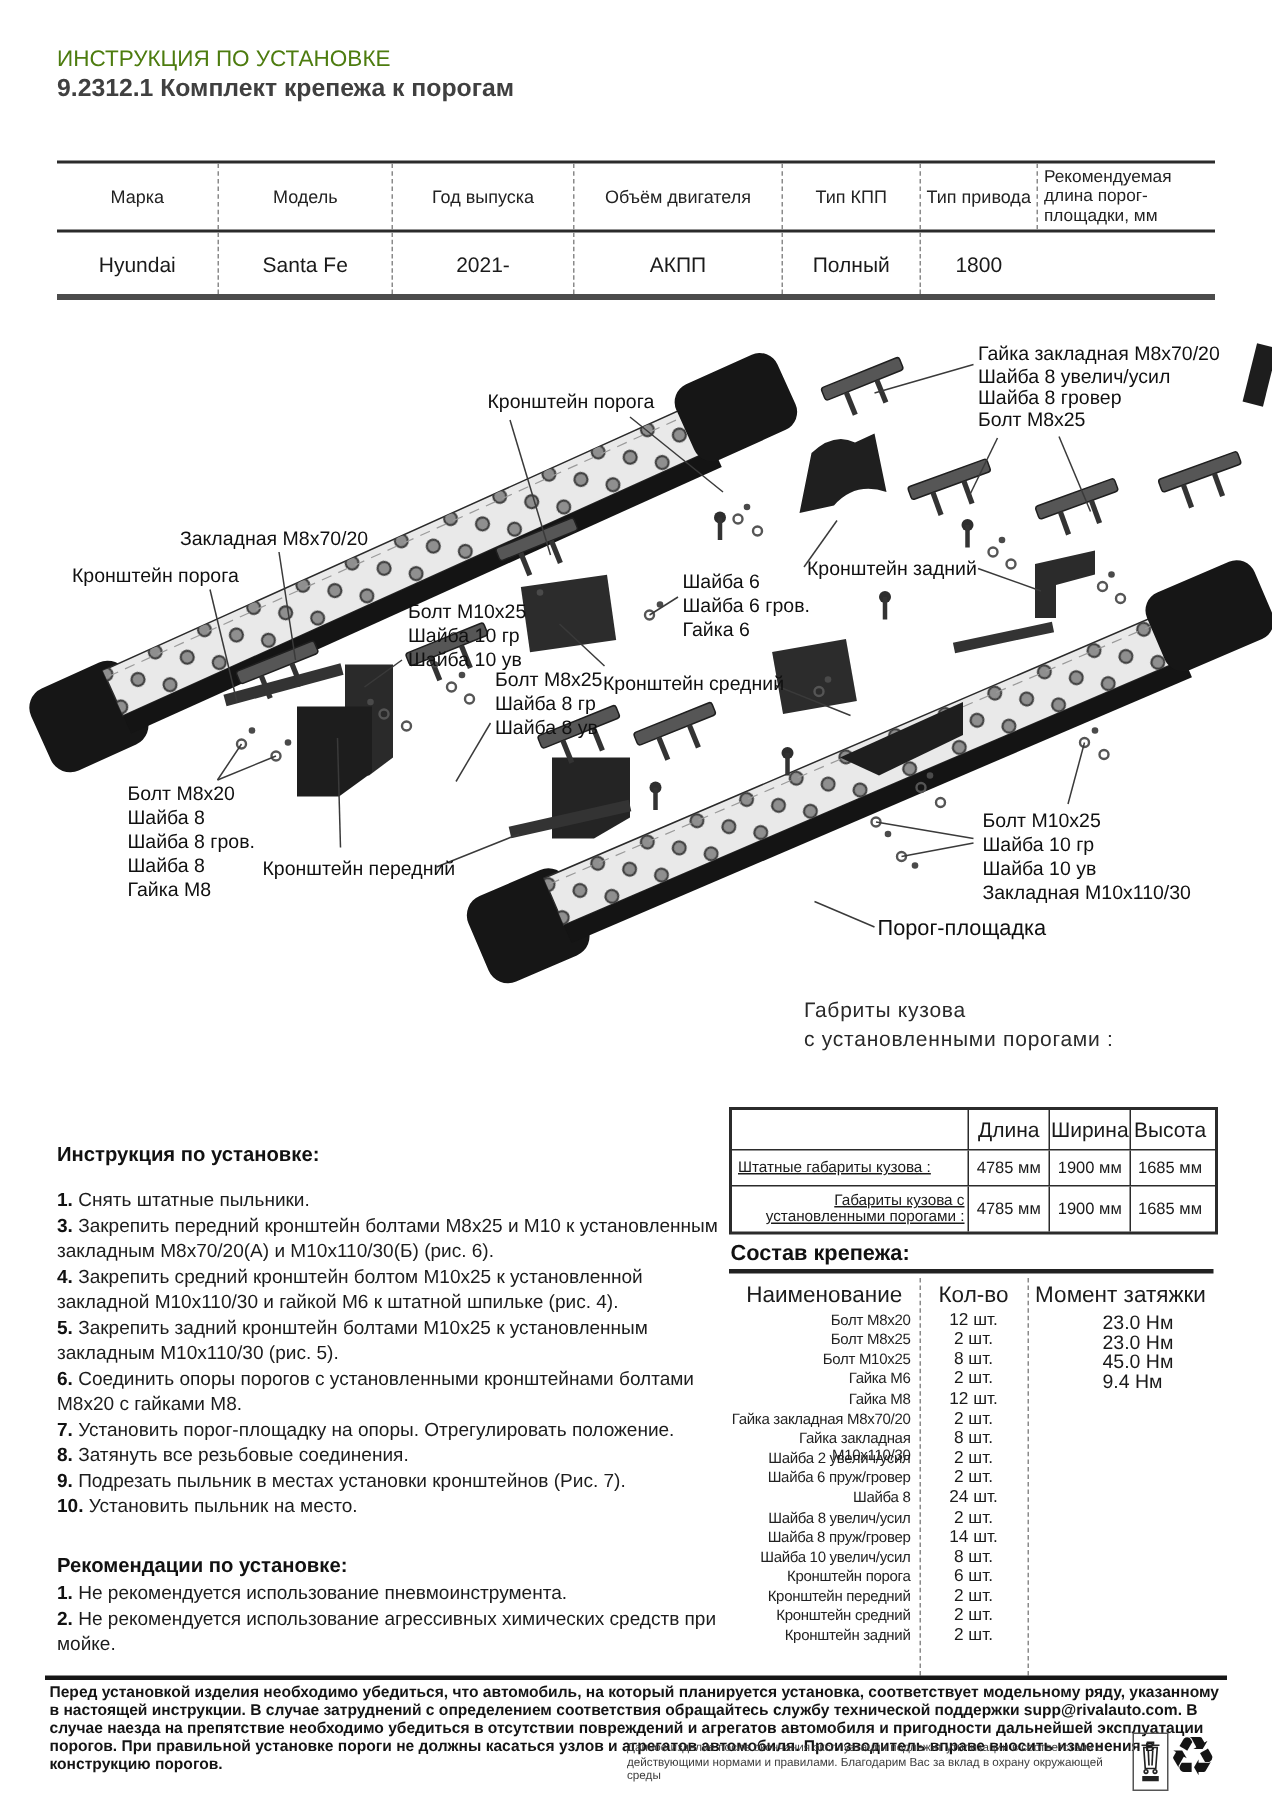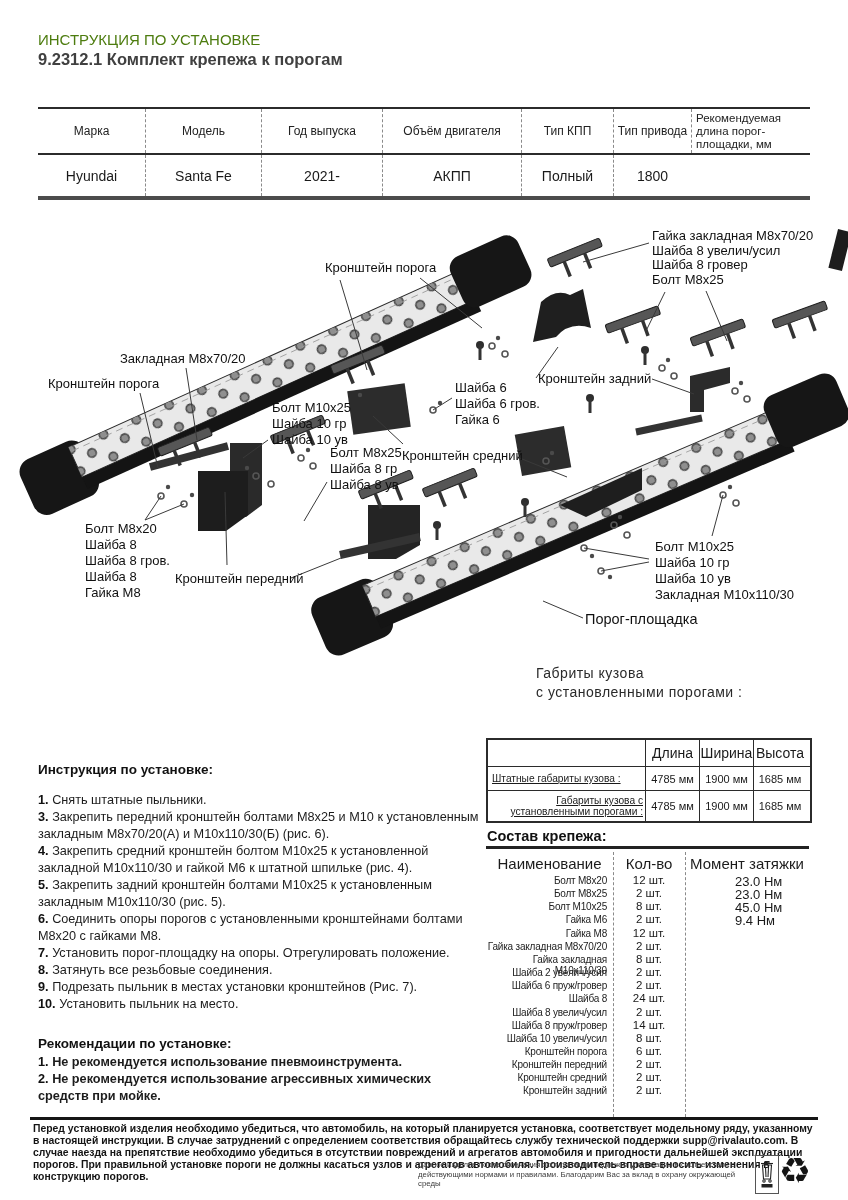--- a/index.html
+++ b/index.html
@@ -52,21 +52,21 @@
   .pt-qty{position:absolute;font-size:11.5px;text-align:center;width:72px;left:127px;color:#1a1a1a;}
   .pt-torque{position:absolute;font-size:13px;left:237px;color:#1a1a1a;margin-left:12px;}
 
   
   #instr{left:38px;top:762px;width:445px;}
   #instr-h,#rec-h{font-size:13.5px;font-weight:bold;color:#111;}
   #instr-list{margin-top:15px;}
   .li{font-size:12.7px;line-height:17px;color:#1c1c1c;}
   .li b{color:#111;}
   #recs{left:38px;top:1036px;width:445px;}
-  #rec-list{margin-top:3px;font-weight:bold;}
+  #rec-list{margin-top:3px;}
 
   
   #footer-rule{left:30px;top:1117px;width:788px;height:2.5px;background:#161616;}
   #footer-warning{left:33px;top:1123px;width:787px;font-size:10.4px;font-weight:bold;line-height:11.9px;color:#141414;}
   #disposal-note{left:418px;top:1160px;width:333px;font-size:7.8px;line-height:9.6px;color:#3c3c3c;}
   #weee-box{left:755px;top:1155px;width:22px;height:37px;border:1px solid #555;display:flex;align-items:center;justify-content:center;}
   #recycle{left:779px;top:1147px;font-size:36px;color:#141414;line-height:48px;}
 </style>
 </head>
 <body>

